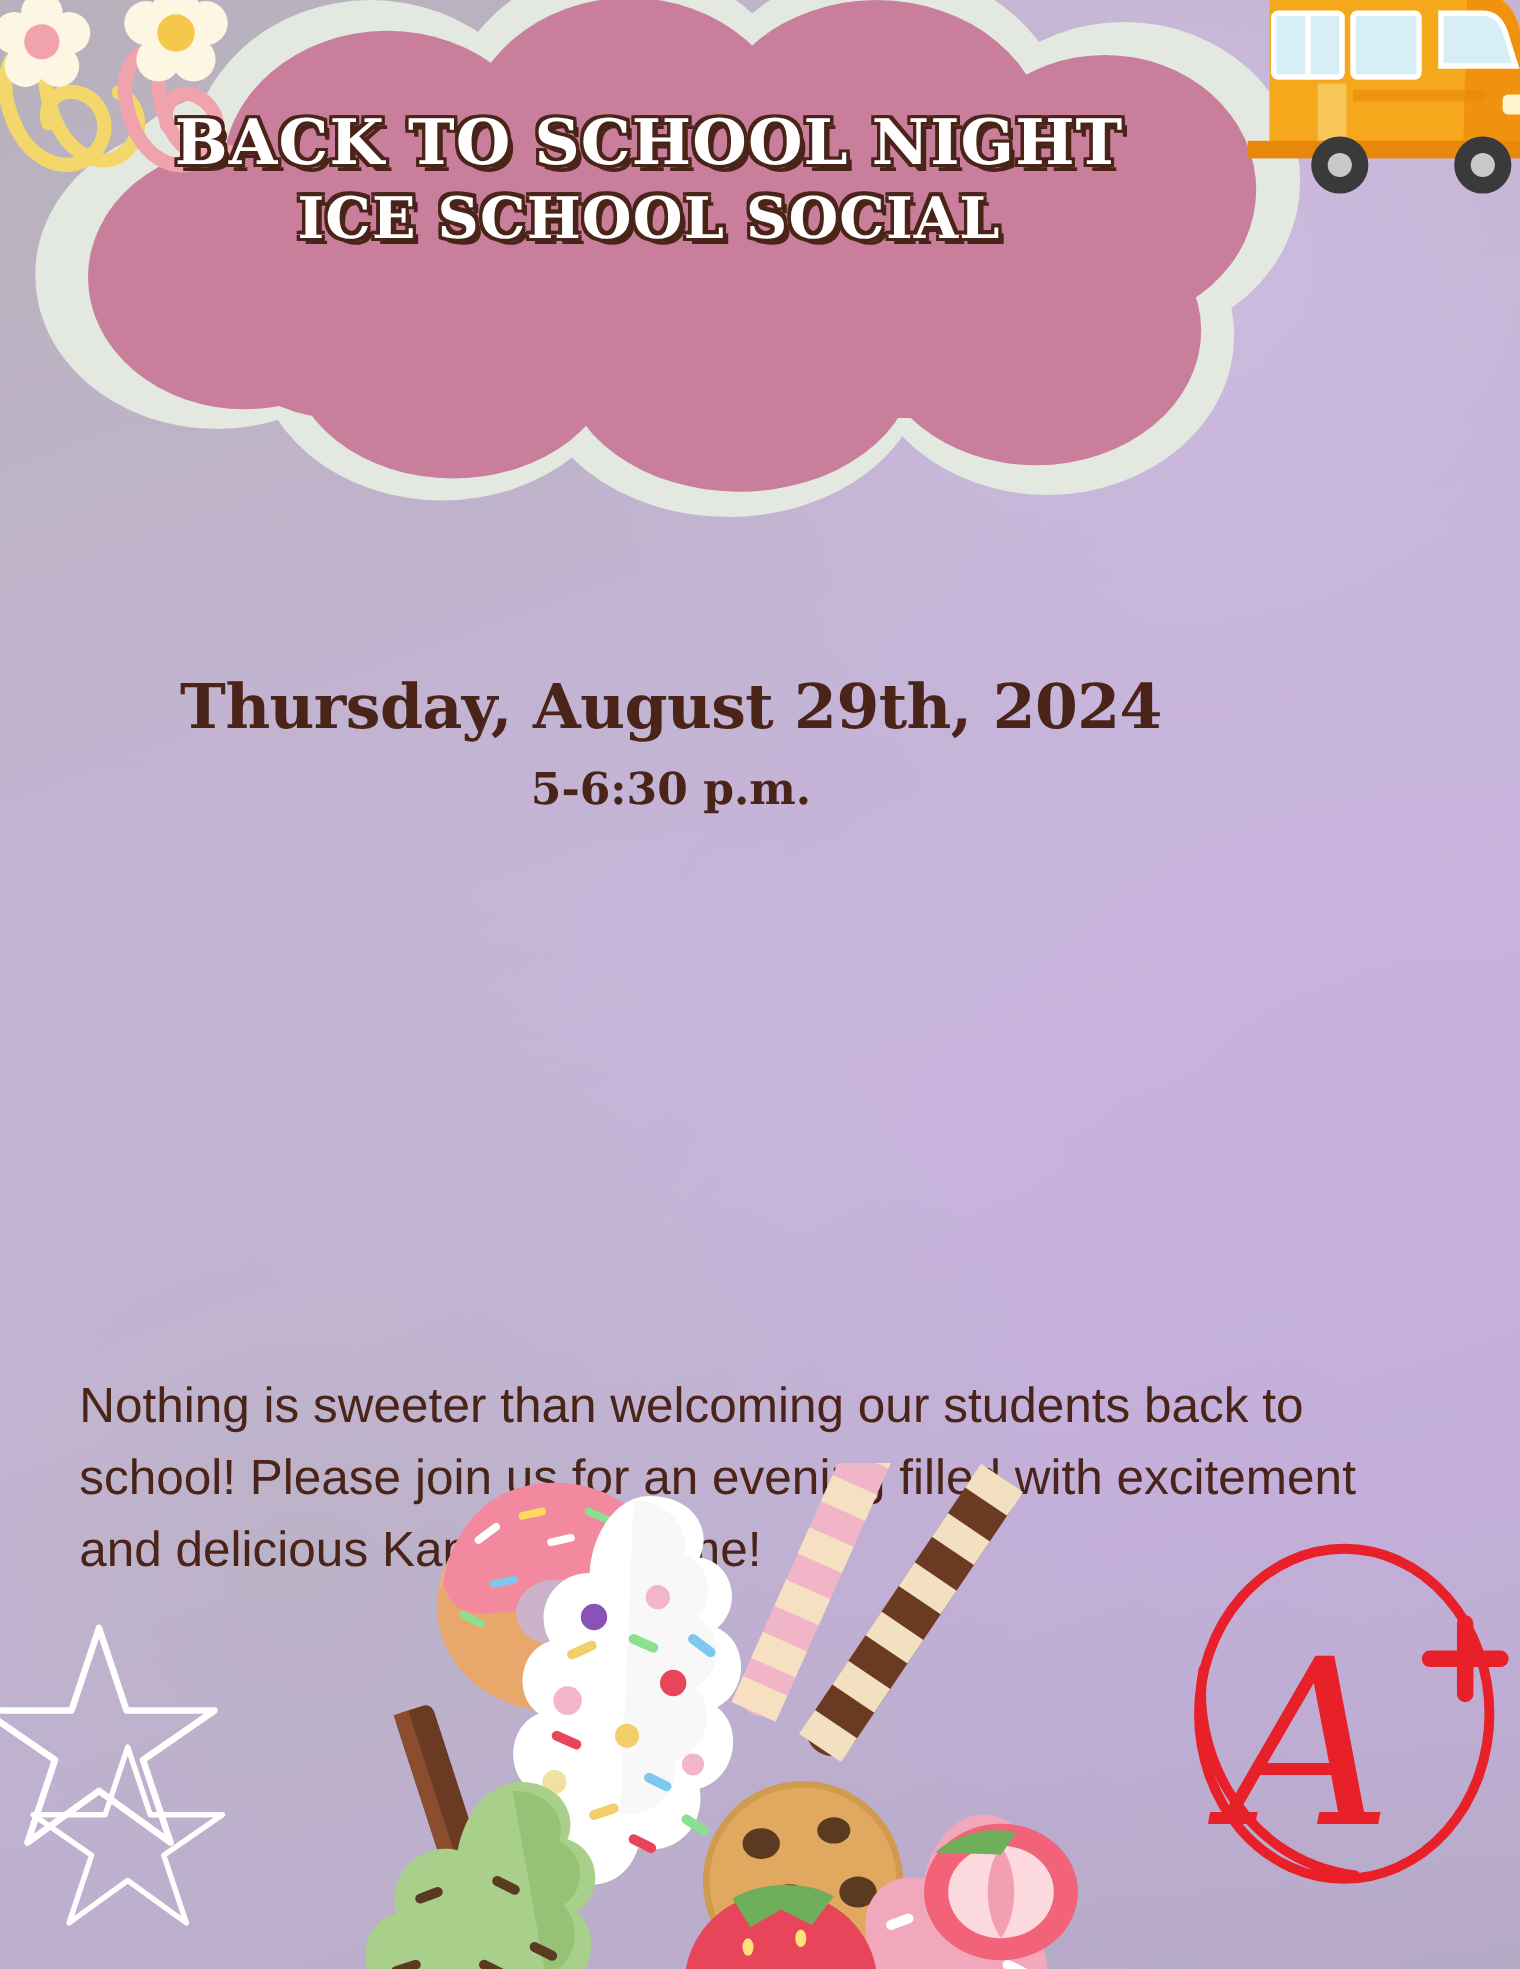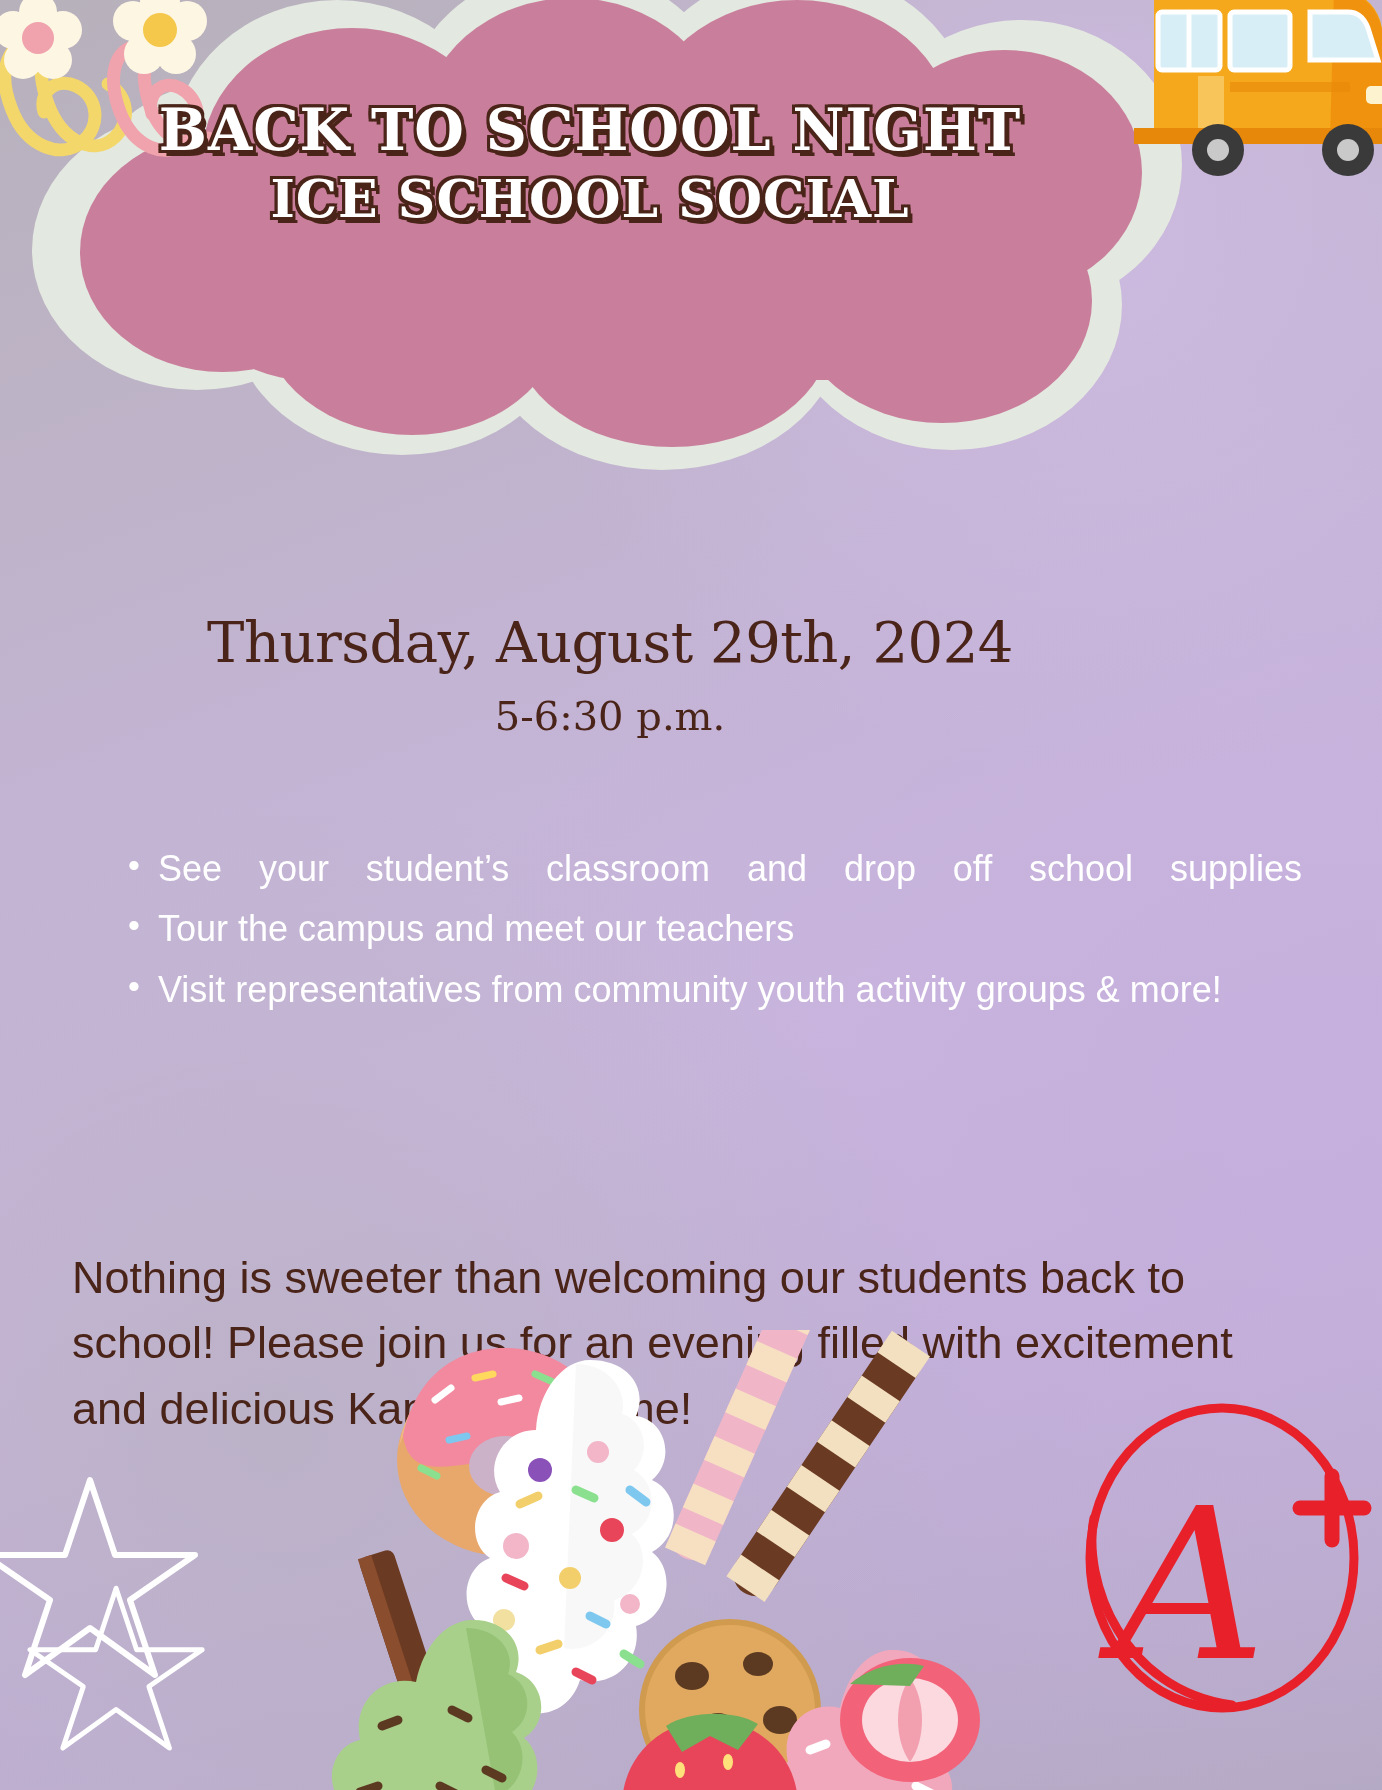--- a/index.html
+++ b/index.html
@@ -67,21 +67,21 @@
 
   
   .date-block {
     position: absolute;
     left: 0;
     top: 610px;
     width: 1220px;
     text-align: center;
     color: #4a2418;
     font-family: "DejaVu Serif", serif;
-    font-weight: normal;
+    font-weight: bold;
   }
   .date-line1 { font-size: 56px; letter-spacing: -0.5px; }
   .date-line2 { font-size: 40px; margin-top: 18px; }
 
   
   .bullets {
     position: absolute;
     left: 112px;
     top: 840px;
     width: 1190px;
@@ -218,27 +218,20 @@
         <circle cx="0" cy="0" r="17" fill="#f5c84b"></circle>
       </g>
     </g>
   </svg>
 
   <div class="date-block">
     <div class="date-line1">Thursday, August 29th, 2024</div>
     <div class="date-line2">5-6:30 p.m.</div>
   </div>
 
-  <div class="bullets">
-    <ul>
-      <li class="b-justify">See your student’s classroom and drop off school supplies</li>
-      <li>Tour the campus and meet our teachers</li>
-      <li>Visit representatives from community youth activity groups &amp; more!</li>
-    </ul>
-  </div>
 
   <div class="para">Nothing is sweeter than welcoming our students back to school! Please join us for an evening filled with excitement and delicious Kapaws Iskreme!</div>
 
   <svg class="deco stars" viewBox="0 0 310 310">
     <g fill="none" stroke="#ffffff" stroke-width="6" stroke-linejoin="round">
       <polygon points="105,10 130,85 210,85 145,130 170,205 105,158 40,205 65,130 0,85 80,85" transform="translate(-5,0)"></polygon>
       <polygon points="105,10 130,85 210,85 145,130 170,205 105,158 40,205 65,130 0,85 80,85" transform="translate(40,110) scale(0.82)"></polygon>
     </g>
   </svg>
 

